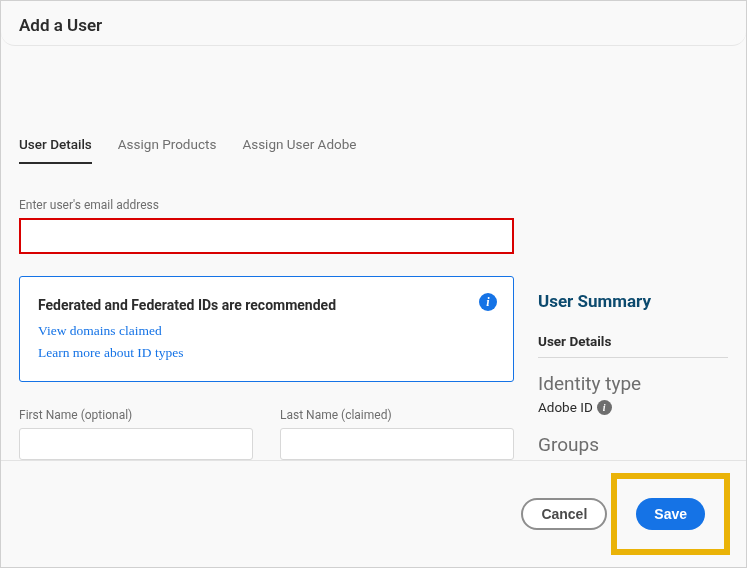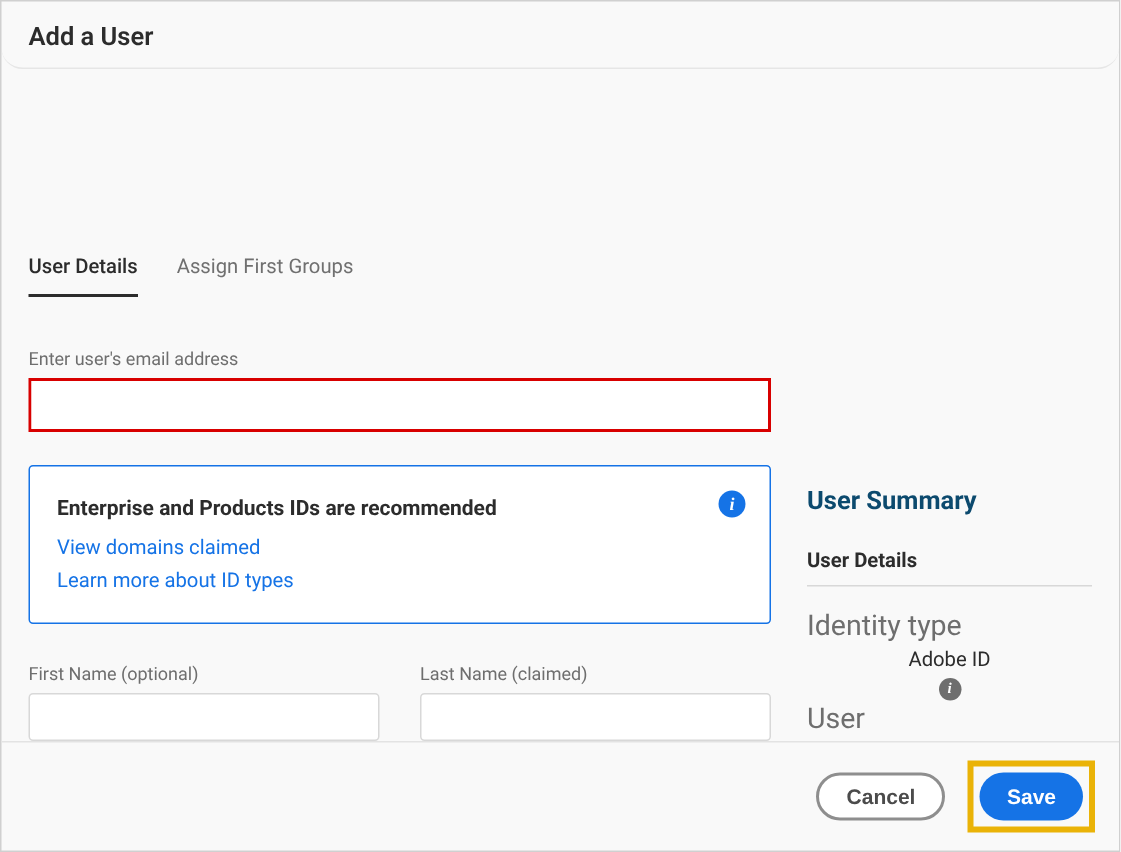--- a/index.html
+++ b/index.html
@@ -119,20 +119,21 @@
       line-height: 1.5;
       margin-bottom: 20px;
     }
     .info-link {
       display: block;
       color: #1573e6;
       font-size: 13.5px;
       text-decoration: none;
       margin-top: 6px;
       cursor: pointer;
+      font-family: Liberation Serif, serif;
     }
     .name-row {
       display: flex;
       gap: 27px;
       margin-top: 26px;
     }
     .name-col {
       flex: 1;
     }
     .name-label {
@@ -168,42 +169,42 @@
       font-size: 19px;
       color: #6e6e6e;
       margin-bottom: 4px;
     }
     .summary-value {
       font-size: 13.5px;
       color: #2c2c2c;
       display: flex;
       align-items: center;
       gap: 4px;
-      flex-direction: column;
+      margin-bottom: 18px;
     }
     .mini-info {
       width: 15px;
       height: 15px;
       border-radius: 50%;
       background: #6e6e6e;
       color: #fff;
       font-size: 10px;
       font-weight: 700;
       font-family: Georgia, serif;
       font-style: italic;
       display: inline-flex;
       align-items: center;
       justify-content: center;
     }
     .footer {
       border-top: 1px solid #e3e3e3;
       padding: 12px 16px;
       display: flex;
       justify-content: flex-end;
-      gap: 15px;
+      gap: 4px;
       align-items: center;
     }
     .btn {
       height: 32px;
       padding: 0 18px;
       border-radius: 16px;
       font-size: 14px;
       font-weight: 600;
       cursor: pointer;
       border: none;
@@ -211,49 +212,50 @@
     .btn-cancel {
       background: #fff;
       color: #4b4b4b;
       border: 2px solid #8e8e8e;
     }
     .btn-save {
       background: #1573e6;
       color: #fff;
     }
     .save-wrap {
-      border: 4px solid #eab308;
-      padding: 4px;
+      border: 6px solid #eab308;
+      padding: 19px;
       display: inline-flex;
     }
   </style>
 </head>
 <body>
 
 <div class="dialog">
   <div class="header">
     <h1>Add a User</h1>
   </div>
 
   <div class="body">
     <div class="left">
 
       <div class="tabs">
         <div class="tab active">User Details</div>
-        <div class="tab">Assign First Groups</div>
+        <div class="tab">Assign Products</div>
+        <div class="tab">Assign User Adobe</div>
       </div>
 
       <label class="field-label">Enter user's email address</label>
       <div class="email-wrap">
         <input class="email-input" type="text" value="" style="">
       </div>
 
       <div class="info-card">
         <div class="info-icon">i</div>
-        <div class="info-title">Enterprise and Products IDs are recommended</div>
+        <div class="info-title">Federated and Federated IDs are recommended</div>
         <a class="info-link">View domains claimed</a>
         <a class="info-link">Learn more about ID types</a>
       </div>
 
       <div class="name-row">
         <div class="name-col">
           <label class="name-label">First Name (optional)</label>
           <input class="name-input" type="text" value="" style="">
         </div>
         <div class="name-col">
@@ -265,21 +267,21 @@
     </div>
 
     <div class="right">
       <div class="summary-title">User Summary</div>
       <div class="summary-section">User Details</div>
       <div class="summary-label">Identity type</div>
       <div class="summary-value">
         <span>Adobe ID</span>
         <span class="mini-info">i</span>
       </div>
-      <div class="summary-label">User</div>
+      <div class="summary-label">Groups</div>
     </div>
   </div>
 
   <div class="footer">
     <button class="btn btn-cancel">Cancel</button>
     <span class="save-wrap">
       <button class="btn btn-save">Save</button>
     </span>
   </div>
 </div>

